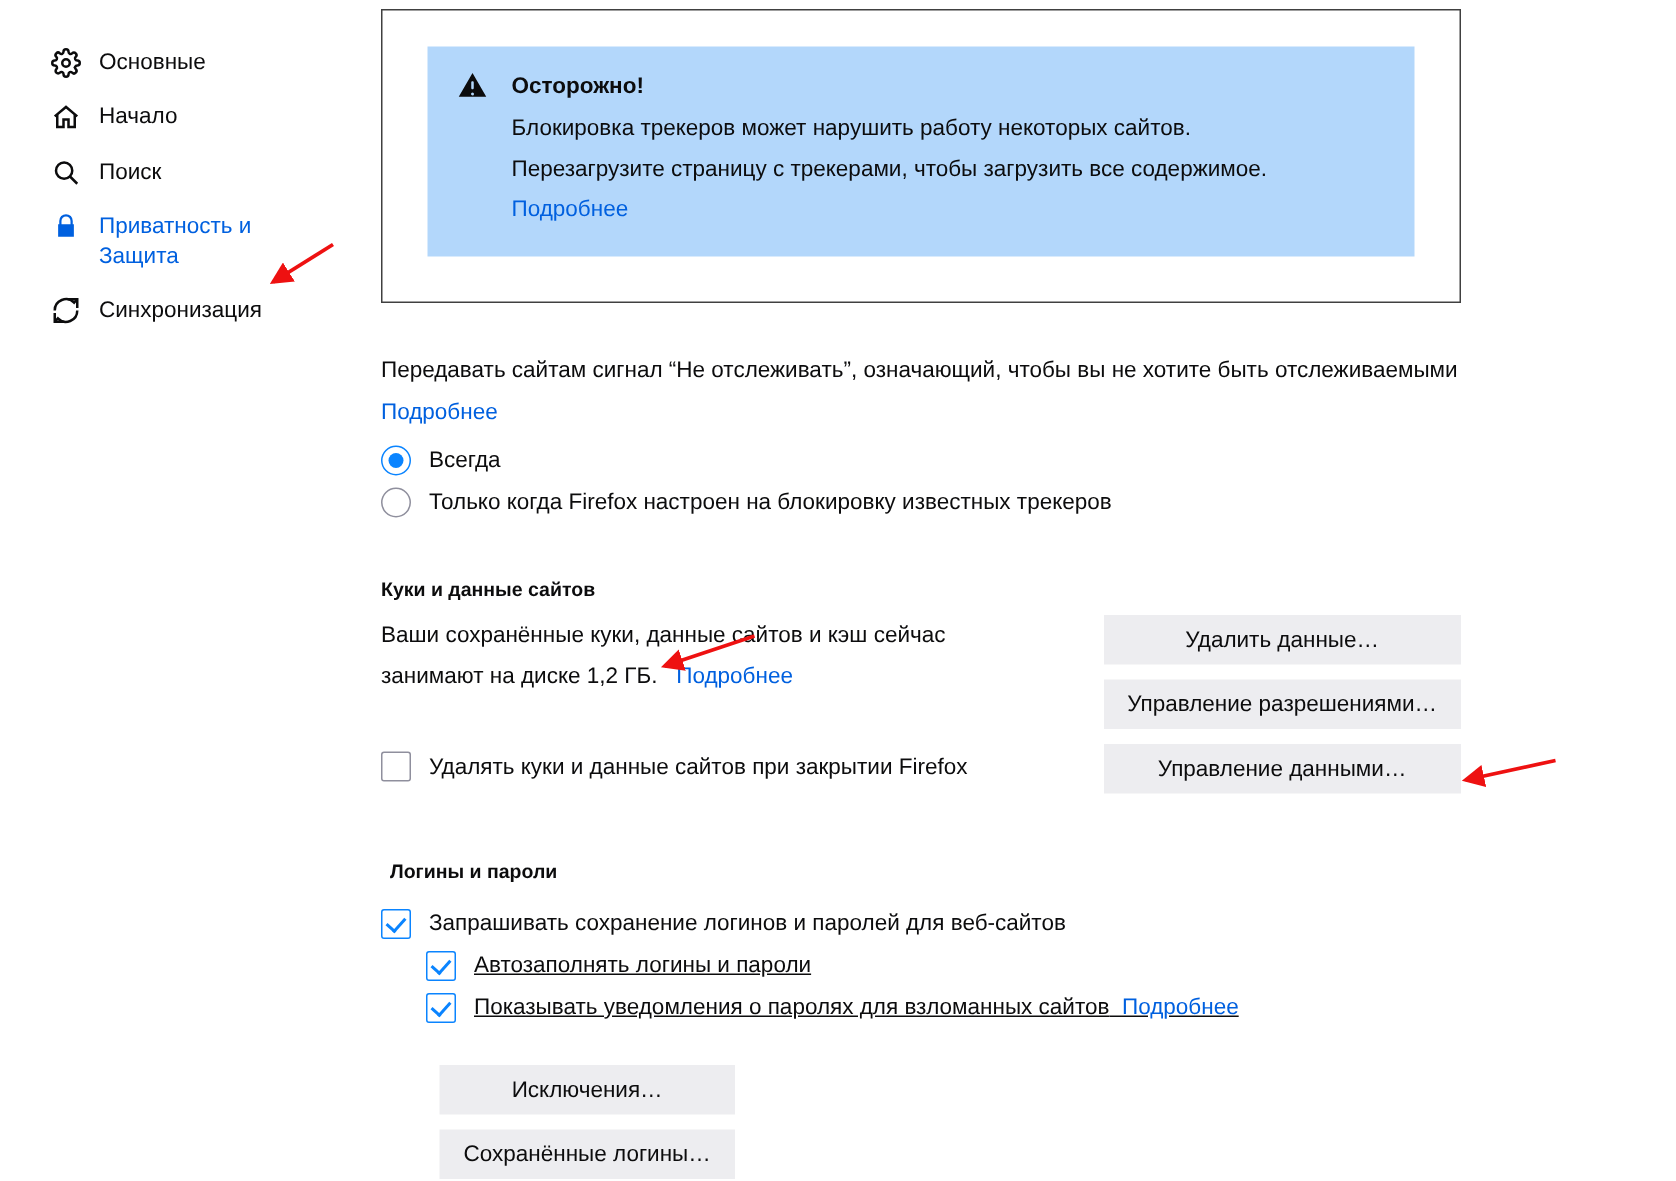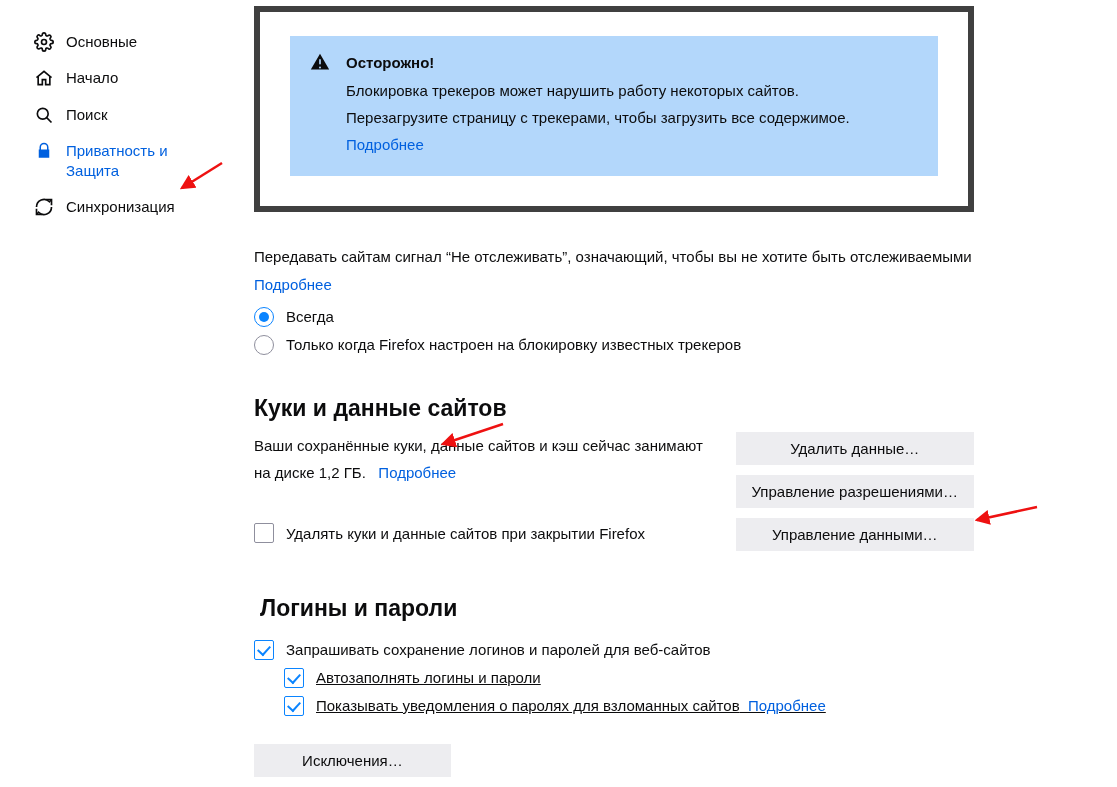--- a/index.html
+++ b/index.html
@@ -38,21 +38,21 @@
   }
   .sidebar-item .label { flex: 1; }
   .main {
     position: absolute;
     left: 254px;
     top: 0;
     width: 720px;
     padding-top: 6px;
   }
   .alert-box {
-    border: 6px solid #404040;
+    border: 1px solid #404040;
     background: #fff;
     padding: 24px 30px 30px 30px;
     margin-bottom: 32px;
   }
   .alert-inner {
     background: #b3d7fb;
     padding: 18px 20px 18px 56px;
     position: relative;
   }
   .alert-heading {
@@ -108,41 +108,42 @@
     content:"";
     position:absolute;
     left: 3px; top: 4px;
     width: 10px; height: 6px;
     border-left: 2px solid #0a84ff;
     border-bottom: 2px solid #0a84ff;
     transform: rotate(-48deg);
   }
   .section-heading {
     font-weight: 700;
-    font-size: 23px;
+    font-size: 13px;
     margin: 40px 0 10px 0;
   }
   .section-heading.tight { padding-left: 6px;}
   .two-col {
     display: flex;
     align-items: flex-start;
     gap: 20px;
   }
   .two-col .left { flex: 1; line-height: 1.8; }
   .btn-stack { display: flex; flex-direction: column; gap: 10px; align-items: stretch; }
   .btn {
     background: #ededf0;
     border: none;
     padding: 8px 16px;
     font-size: 15px;
     cursor: pointer;
     min-width: 150px;
     text-align: center;
     color: #0c0c0d;
     font-family: inherit;
+    margin-left: 39px;
   }
   .indent { margin-left: 30px; text-decoration: underline; }
   .radio-group { margin-top: 14px; }
   
   .arrow {
     position: absolute;
     pointer-events: none;
   }
 </style>
 </head>

